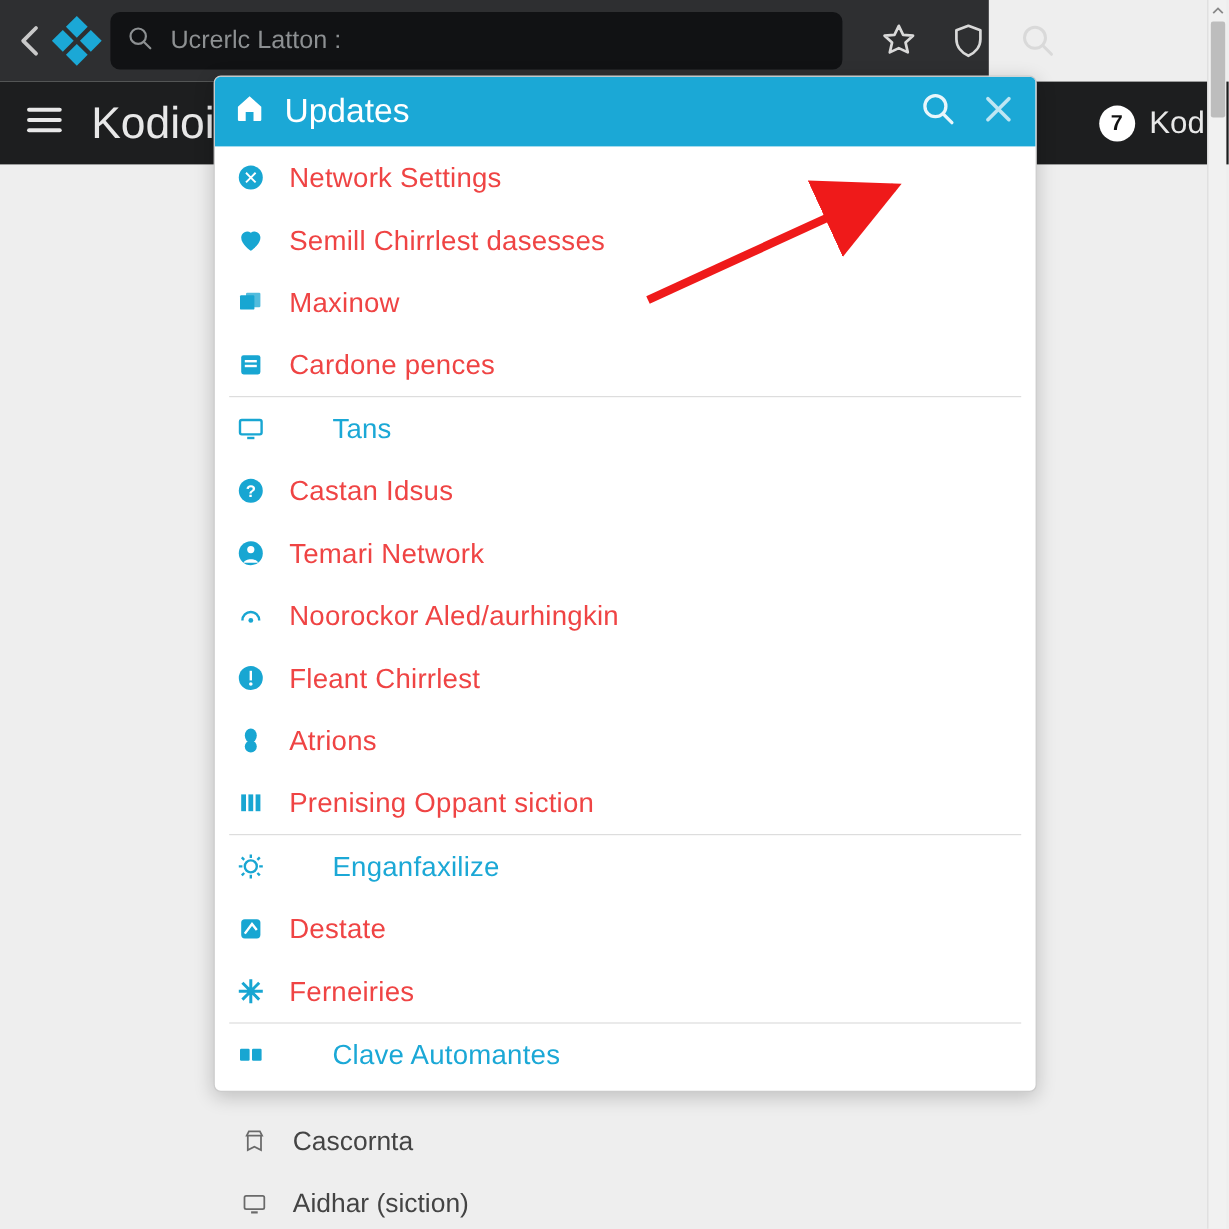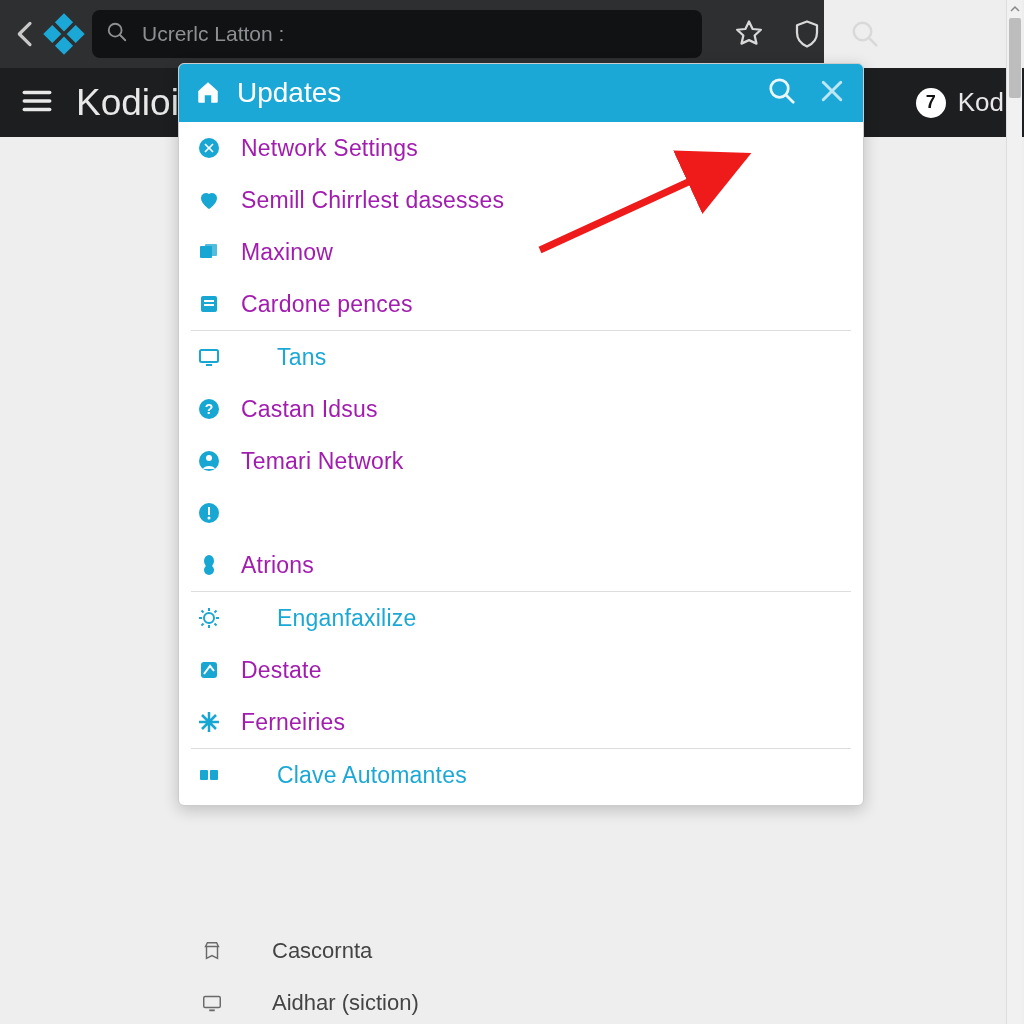--- a/index.html
+++ b/index.html
@@ -40,43 +40,43 @@
   .dropdown{
     position:absolute; left:178px; top:63px; width:686px;
     background:#fff; border:1px solid #ccc; border-radius:6px;
     box-shadow:0 4px 16px rgba(0,0,0,.2); overflow:hidden;
     z-index:10;
   }
   .dd-header{
     height:58px; background:#1ba8d6; display:flex; align-items:center;
     padding:0 16px;
   }
-  .dd-header-left{ display:flex; align-items:flex-end; gap:16px; }
+  .dd-header-left{ display:flex; align-items:flex-start; gap:16px; }
   .dd-header-title{ color:#fff; font-size:28px; font-weight:500; }
   .dd-header-right{ margin-left:auto; display:flex; align-items:center; gap:20px; }
   .dd-header-right svg{ width:30px; height:30px; }
   .dd-list{ padding-bottom:4px; }
   .dd-item{
     display:flex; align-items:center; height:52px; padding:0 14px;
-    font-size:23px; color:#a21caf;
+    font-size:23px; color:#ef4444;
   }
   .dd-item.light{ color:#1ba8d6;gap:36px; }
   .dd-ico{ width:32px; display:flex; justify-content:center; align-items:center; }
   .dd-ico svg{ width:24px; height:24px; }
   .dd-label{ margin-left:16px; letter-spacing:.2px; }
   .dd-sep{ height:1px; background:#ddd; margin:0 12px; }
   .arrow{
     position:absolute; left:510px; top:150px; z-index:30; pointer-events:none;
   }
   .below-panel{
     position:absolute; left:186px; top:925px; width:670px; z-index:5;
   }
   .below-item{
     display:flex; align-items:center; height:52px; padding:0 10px;
-    font-size:22px; color:#444;gap:28px;
+    font-size:22px; color:#444;
   }
   .below-ico{ width:32px; display:flex; justify-content:center; }
   .below-ico svg{ width:22px; height:22px; }
   .below-label{ margin-left:16px; }
   .scrollbar{
     position:absolute; right:2px; top:0; width:16px; height:1024px;
     background:#f1f1f1; border-left:1px solid #ddd;
   }
   .scrollbar-track-btn{height:18px;display:flex;align-items:center;justify-content:center;}
   .scrollbar-track-btn svg{width:10px;height:10px;}
@@ -232,34 +232,54 @@
             <circle cx="12" cy="12" r="10" fill="#18a6d2"></circle>
             <circle cx="12" cy="9" r="3" fill="#fff"></circle>
             <path d="M6 20c1-4 11-4 12 0" fill="#fff"></path>
           </svg>
         </span>
         <span class="dd-label">Temari Network</span>
       </div>
       <div class="dd-item">
         <span class="dd-ico">
           <svg viewBox="0 0 24 24">
+            <path d="M5 16a7 7 0 0 1 14 0" stroke="#18a6d2" stroke-width="2" fill="none"></path>
+            <circle cx="12" cy="16" r="2" fill="#18a6d2"></circle>
+          </svg>
+        </span>
+        <span class="dd-label">Noorockor Aled/aurhingkin</span>
+      </div>
+      <div class="dd-item">
+        <span class="dd-ico">
+          <svg viewBox="0 0 24 24">
             <circle cx="12" cy="12" r="10" fill="#18a6d2"></circle>
             <rect x="11" y="6" width="2" height="8" fill="#fff"></rect>
             <circle cx="12" cy="17" r="1.5" fill="#fff"></circle>
           </svg>
         </span>
+        <span class="dd-label">Fleant Chirrlest</span>
       </div>
       <div class="dd-item">
         <span class="dd-ico">
           <svg viewBox="0 0 24 24">
             <ellipse cx="12" cy="8" rx="5" ry="6" fill="#18a6d2"></ellipse>
             <ellipse cx="12" cy="17" rx="5" ry="5" fill="#18a6d2"></ellipse>
           </svg>
         </span>
         <span class="dd-label">Atrions</span>
+      </div>
+      <div class="dd-item">
+        <span class="dd-ico">
+          <svg viewBox="0 0 24 24">
+            <rect x="4" y="5" width="4" height="14" fill="#18a6d2"></rect>
+            <rect x="10" y="5" width="4" height="14" fill="#18a6d2"></rect>
+            <rect x="16" y="5" width="4" height="14" fill="#18a6d2"></rect>
+          </svg>
+        </span>
+        <span class="dd-label">Prenising Oppant siction</span>
       </div>
       <div class="dd-sep"></div>
       <div class="dd-item light">
         <span class="dd-ico">
           <svg viewBox="0 0 24 24">
             <circle cx="12" cy="12" r="5" stroke="#18a6d2" stroke-width="2" fill="none"></circle>
             <g stroke="#18a6d2" stroke-width="2">
               <line x1="12" y1="2" x2="12" y2="5"></line>
               <line x1="12" y1="19" x2="12" y2="22"></line>
               <line x1="2" y1="12" x2="5" y2="12"></line>

